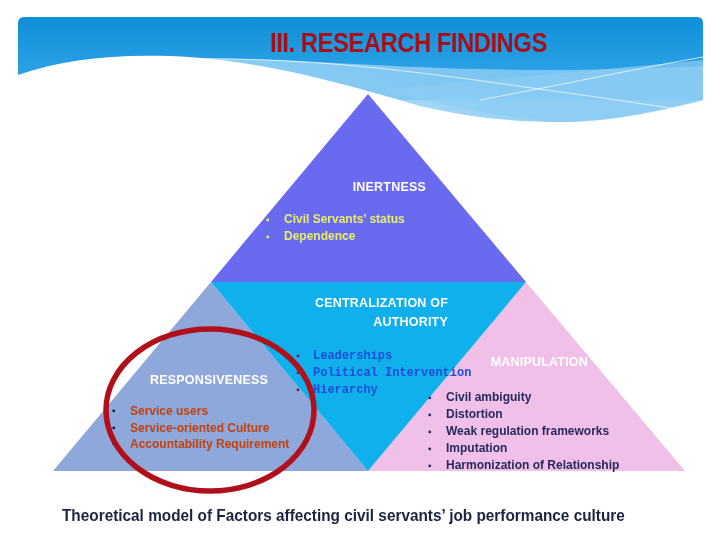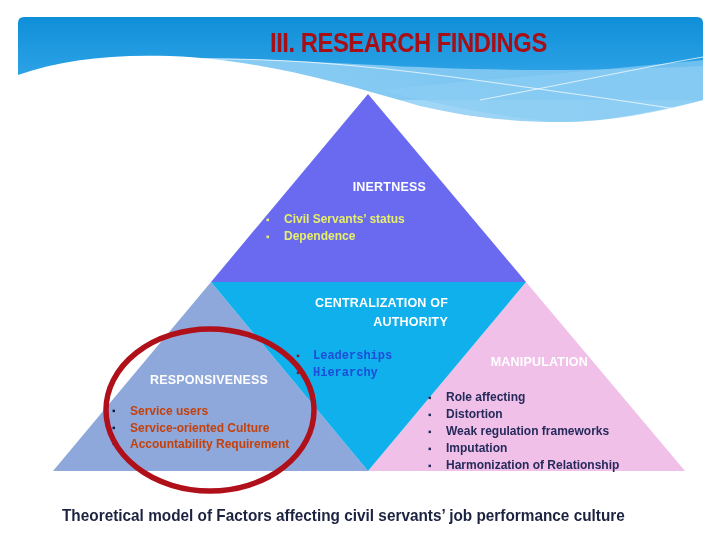--- a/index.html
+++ b/index.html
@@ -80,33 +80,34 @@
 <div class="label" style="left:322px; top:180px; width:104px;">INERTNESS</div>
 <ul class="bullets yellow" style="left:266px; top:211px;">
   <li>Civil Servants’ status</li>
   <li>Dependence</li>
 </ul>
 
 <div class="label" style="left:300px; top:296px; width:148px;">CENTRALIZATION OF</div>
 <div class="label" style="left:300px; top:315px; width:148px;">AUTHORITY</div>
 <ul class="bullets maroon" style="left:295px; top:348px;">
   <li>Leaderships</li>
+  <li>Political Intervention</li>
   <li>Hierarchy</li>
 </ul>
 
 <div class="label" style="left:150px; top:373px; width:124px; text-align:left;">RESPONSIVENESS</div>
 <ul class="bullets dark" style="left:112px; top:403px; line-height:16.5px;">
   <li>Service users</li>
   <li>Service-oriented Culture</li>
   <li>Accountability Requirement</li>
 </ul>
 
 <div class="label" style="left:478px; top:355px; width:110px;">MANIPULATION</div>
 <ul class="bullets navy" style="left:428px; top:389px;">
-  <li>Role affecting</li>
+  <li>Civil ambiguity</li>
   <li>Distortion</li>
   <li>Weak regulation frameworks</li>
   <li>Imputation</li>
   <li>Harmonization of Relationship</li>
 </ul>
 
 <svg class="layer" viewBox="0 0 720 540" style="pointer-events:none;">
   <ellipse cx="210" cy="410" rx="104" ry="81" fill="none" stroke="#b0101a" stroke-width="5.5"></ellipse>
 </svg>
 

